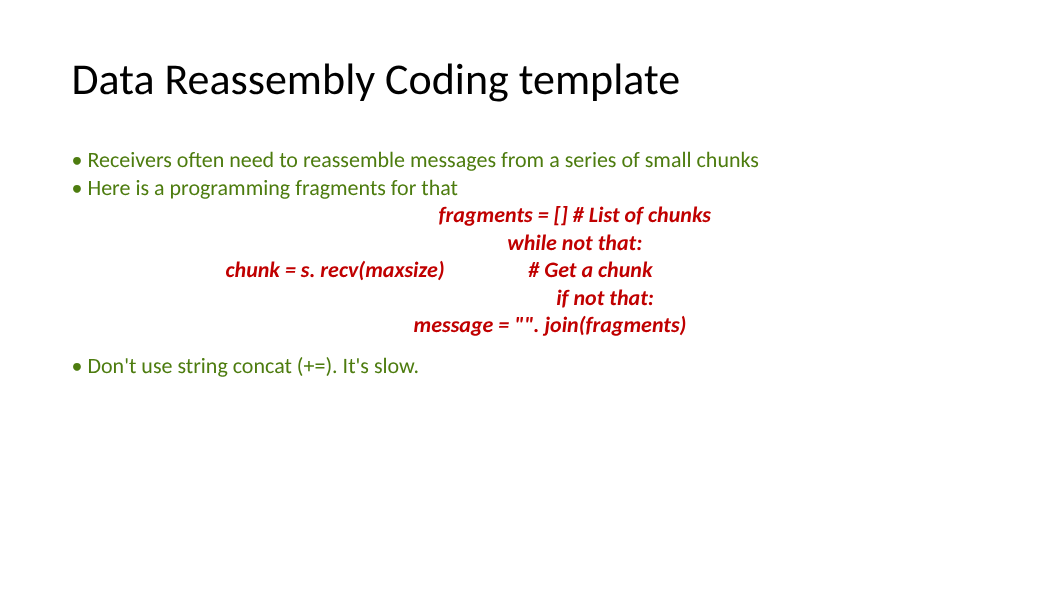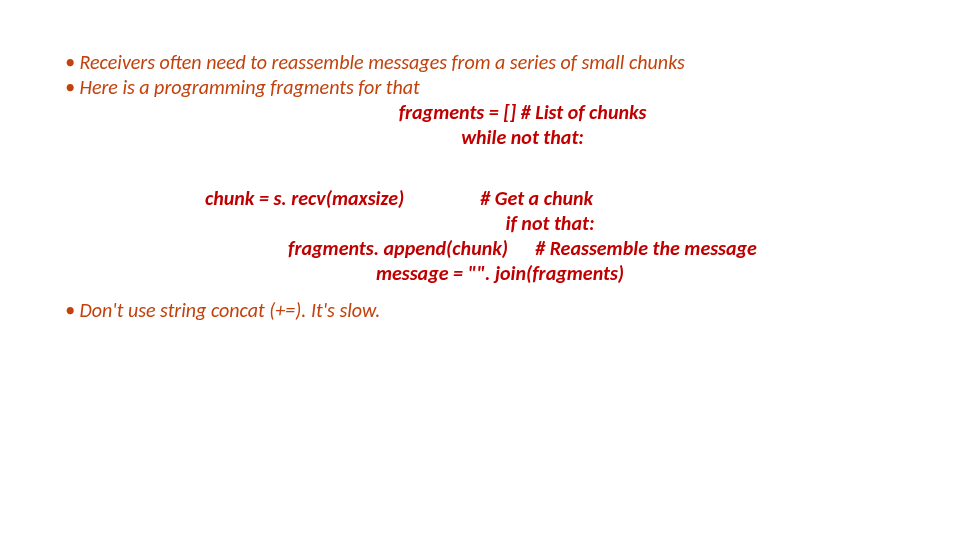--- a/index.html
+++ b/index.html
@@ -19,23 +19,22 @@
   }
   .title {
     font-size: 40px;
     font-weight: 400;
     color: #000000;
     margin: 0 0 40px 0;
     line-height: 1.1;
   }
   .bullet {
     font-size: 20px;
-    color: #c2410c;
+    color: #4d7c0f;
     line-height: 1.25;
-    font-style: italic;
   }
   .bullet-sym {
     display: inline;
   }
   .code {
     font-size: 20px;
     font-weight: 700;
     font-style: italic;
     color: #c00000;
     line-height: 1.25;
@@ -46,49 +45,48 @@
     margin-left: 85px;
   }
   .code-line {
     display: block;
   }
   .i1 { padding-left: 0px; }
   .i2 { padding-left: 55px; }
   .i3 { padding-left: 125px; }
   .comment-row {
     display: flex;
-    margin-top: 36px;
   }
   .comment-row .left { flex: 0 0 auto; }
   .comment-row .right { flex: 0 0 auto; padding-left: 76px; }
   .gap-above { margin-top: 12px; }
 </style>
 </head>
 <body>
 
 <div class="slide">
 
+  <h1 class="title">Data Reassembly Coding template</h1>
 
   <div class="bullet">
     <span class="bullet-sym">• </span><span>Receivers often need to reassemble messages from a series of small chunks</span>
   </div>
 
   <div class="bullet">
     <span class="bullet-sym">• </span><span>Here is a programming fragments for that</span>
   </div>
 
   <div class="code-block">
     <span class="code code-line i1">fragments = [] # List of chunks</span>
     <span class="code code-line i1">while not that:</span>
     <span class="code code-line i2 comment-row">
       <span class="left">chunk = s. recv(maxsize)</span>
       <span class="right"># Get a chunk</span>
     </span>
     <span class="code code-line i2">if not that:</span>
-    <span class="code code-line i1">fragments. append(chunk)      # Reassemble the message</span>
     <span class="code code-line" style="margin-left:-45px">message = "". join(fragments)</span>
   </div>
 
   <div class="bullet gap-above">
     <span class="bullet-sym">• </span><span>Don't use string concat (+=). It's slow.</span>
   </div>
 
 </div>
 
 </body></html>

